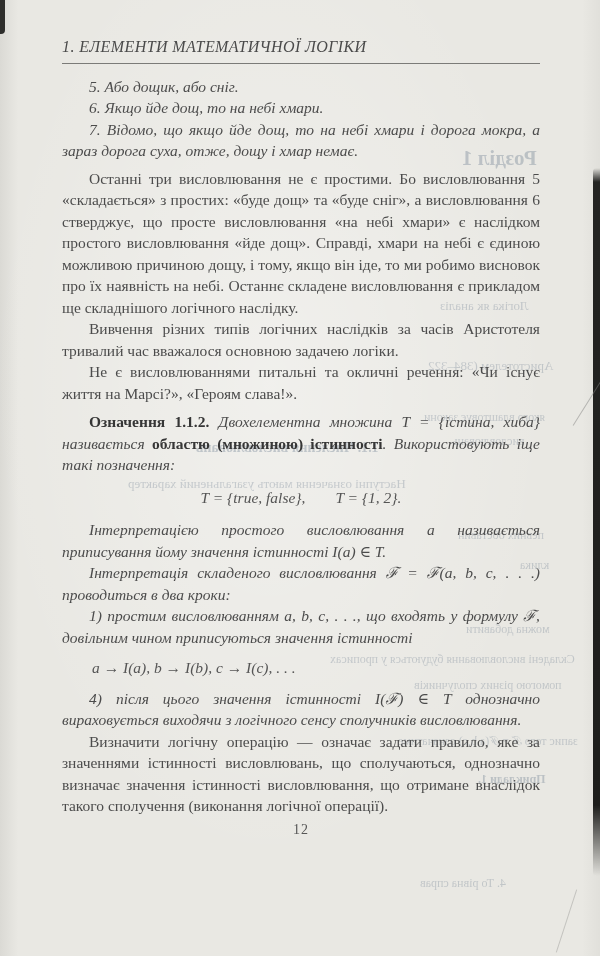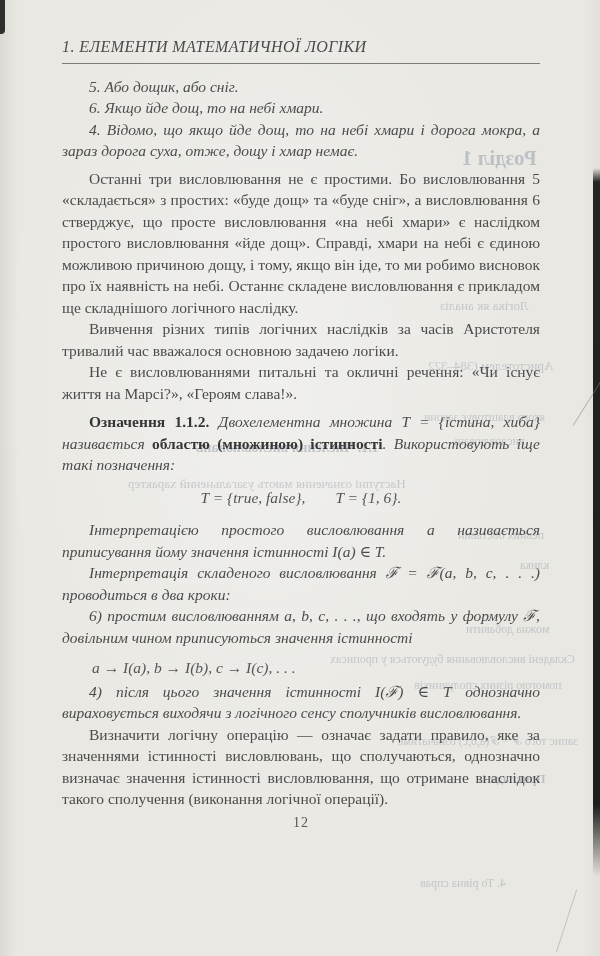--- a/index.html
+++ b/index.html
@@ -45,21 +45,21 @@
   .def{margin-top:7px;}
   .formula{
     display:flex; justify-content:center; gap:30px;
     font-style:italic; color:#555;
     margin:11px 0 11px 0;
     text-indent:0;
   }
   .formula.spread{
     justify-content:flex-start;
     padding-left:30px;
-    margin:9px 0 2px 0;
+    margin:9px 0 9px 0;
   }
   .sect{margin-top:15px; text-indent:0;}
   .page-number{
     text-align:center;
     margin-top:2px;
     font-size:14px;
     color:#565656;
     letter-spacing:1px;
   }
   
@@ -120,37 +120,37 @@
       <div class="ghost" style="left: 420px; top: 876px; font-size: 12px;">4. То рівна справ</div>
     </div>
 
   <div class="content">
 
     <div class="running-head">1. ЕЛЕМЕНТИ МАТЕМАТИЧНОЇ ЛОГІКИ</div>
 
     <div class="examples">
       <p class="ex">5. Або дощик, або сніг.</p>
       <p class="ex">6. Якщо йде дощ, то на небі хмари.</p>
-      <p class="ex">4. Відомо, що якщо йде дощ, то на небі хмари і дорога мокра, а зараз дорога суха, отже, дощу і хмар немає.</p>
+      <p class="ex">7. Відомо, що якщо йде дощ, то на небі хмари і дорога мокра, а зараз дорога суха, отже, дощу і хмар немає.</p>
     </div>
 
     <p class="para">Останні три висловлювання не є простими. Бо висловлювання 5 «складається» з простих: «буде дощ» та «буде сніг», а висловлювання 6 стверджує, що просте висловлювання «на небі хмари» є наслідком простого висловлювання «йде дощ». Справді, хмари на небі є єдиною можливою причиною дощу, і тому, якщо він іде, то ми робимо висновок про їх наявність на небі. Останнє складене висловлювання є прикладом ще складнішого логічного наслідку.</p>
     <p class="para">Вивчення різних типів логічних наслідків за часів Аристотеля тривалий час вважалося основною задачею логіки.</p>
     <p class="para">Не є висловлюваннями питальні та окличні речення: «Чи існує життя на Марсі?», «Героям слава!».</p>
 
     <p class="para def"><b>Означення 1.1.2.</b><span class="ital"> Двохелементна множина T = {істина, хиба} називається </span><b>областю (множиною) істинності</b><span class="ital">. Використовують іще такі позначення:</span></p>
 
     <div class="formula">
       <span>T = {true, false},</span>
-      <span>T = {1, 6}.</span>
+      <span>T = {1, 2}.</span>
     </div>
 
     <p class="para ital">Інтерпретацією простого висловлювання a називається приписування йому значення істинності I(a) ∈ T.</p>
     <p class="para ital">Інтерпретація складеного висловлювання ℱ = ℱ(a, b, c, . . .) проводиться в два кроки:</p>
-    <p class="para ital">6) простим висловлюванням a, b, c, . . ., що входять у формулу ℱ, довільним чином приписуються значення істинності</p>
+    <p class="para ital">1) простим висловлюванням a, b, c, . . ., що входять у формулу ℱ, довільним чином приписуються значення істинності</p>
 
     <div class="formula spread">
       <span>a → I(a), b → I(b), c → I(c), . . .</span>
     </div>
 
     <p class="para ital">4) після цього значення істинності I(ℱ) ∈ T однозначно вираховується виходячи з логічного сенсу сполучників висловлювання.</p>
 
 
     <p class="para">Визначити логічну операцію — означає задати правило, яке за значеннями істинності висловлювань, що сполучаються, однозначно визначає значення істинності висловлювання, що отримане внаслідок такого сполучення (виконання логічної операції).</p>
 

